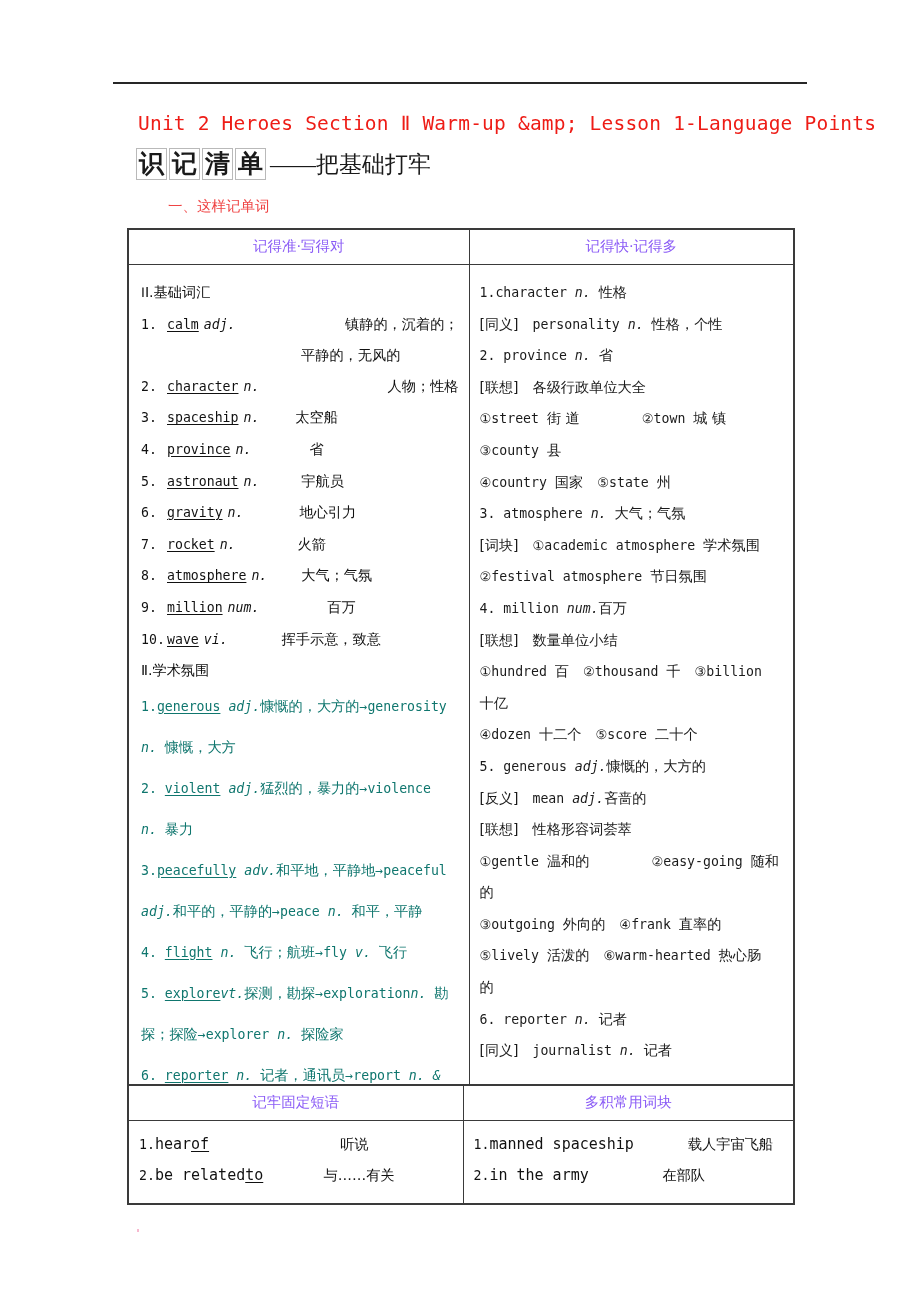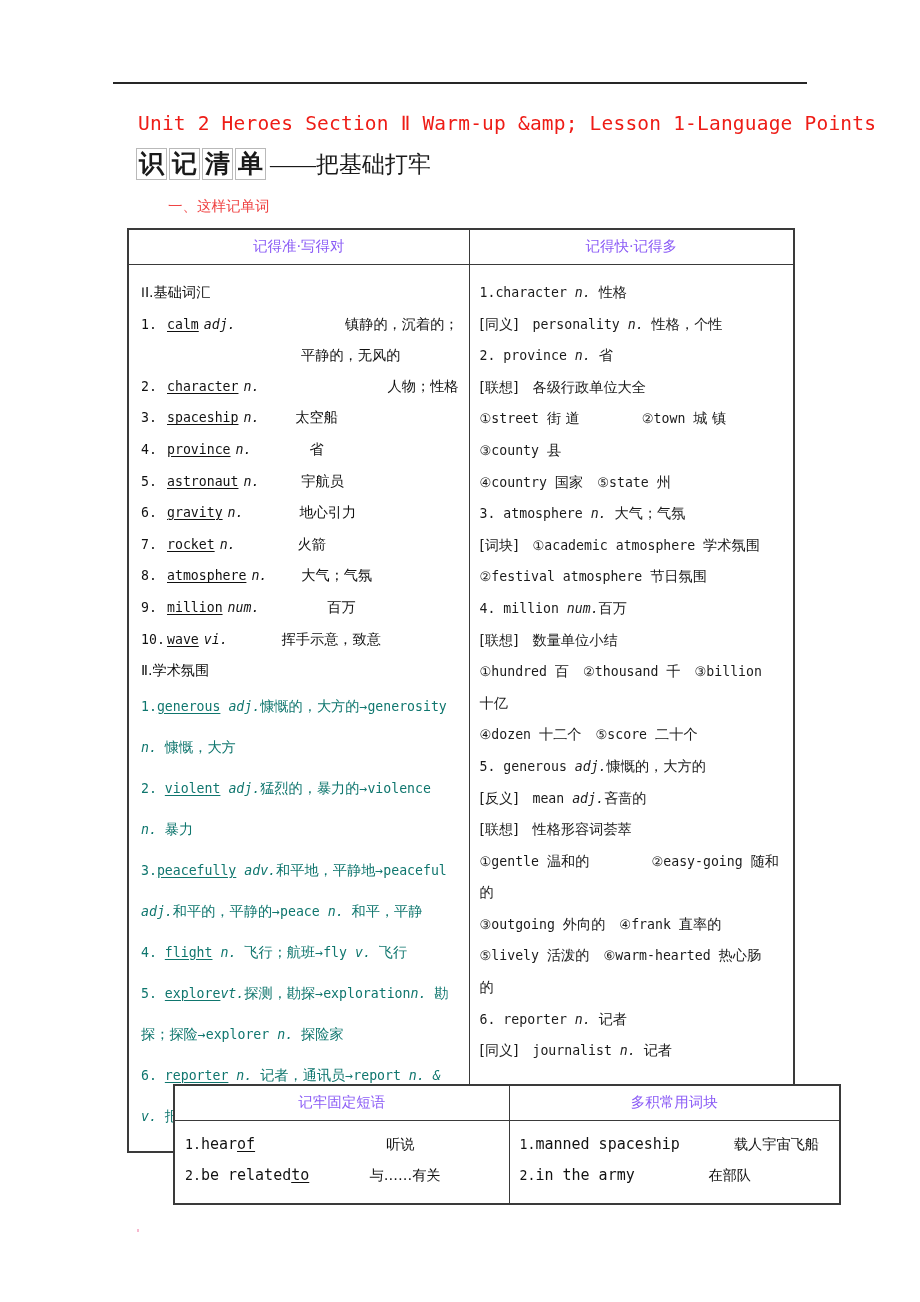--- a/index.html
+++ b/index.html
@@ -209,21 +209,20 @@
   }
   .rline .gap-s { display: inline-block; width: 14px; }
   .rline .gap-l { display: inline-block; width: 62px; }
 
   
   #table-phrases {
     left: 127px;
     top: 1084px;
     width: 666px;
     border: 2px solid #3a3a3a;
-    margin-left: 46px;
   }
   #table-phrases col.p1 { width: 335px; }
   #table-phrases col.p2 { width: 331px; }
   .pcell { padding: 6px 6px 10px 8px; }
   .prow {
     display: flex;
     align-items: baseline;
     line-height: 30px;
     white-space: nowrap;
   }

